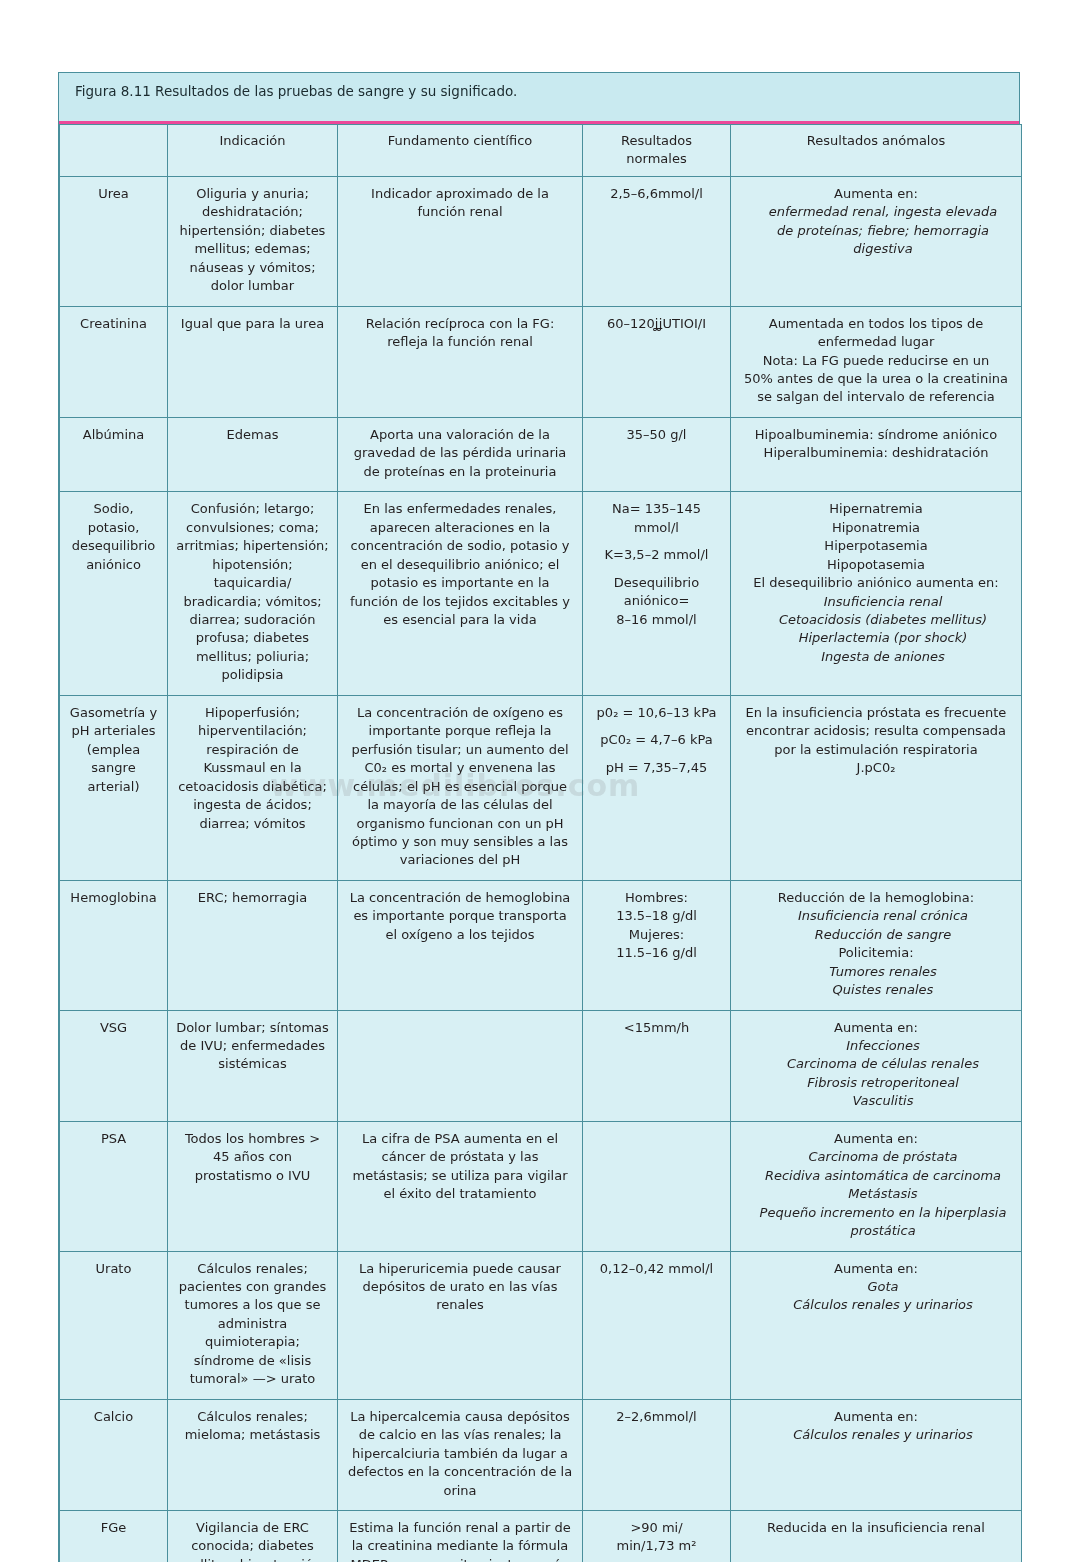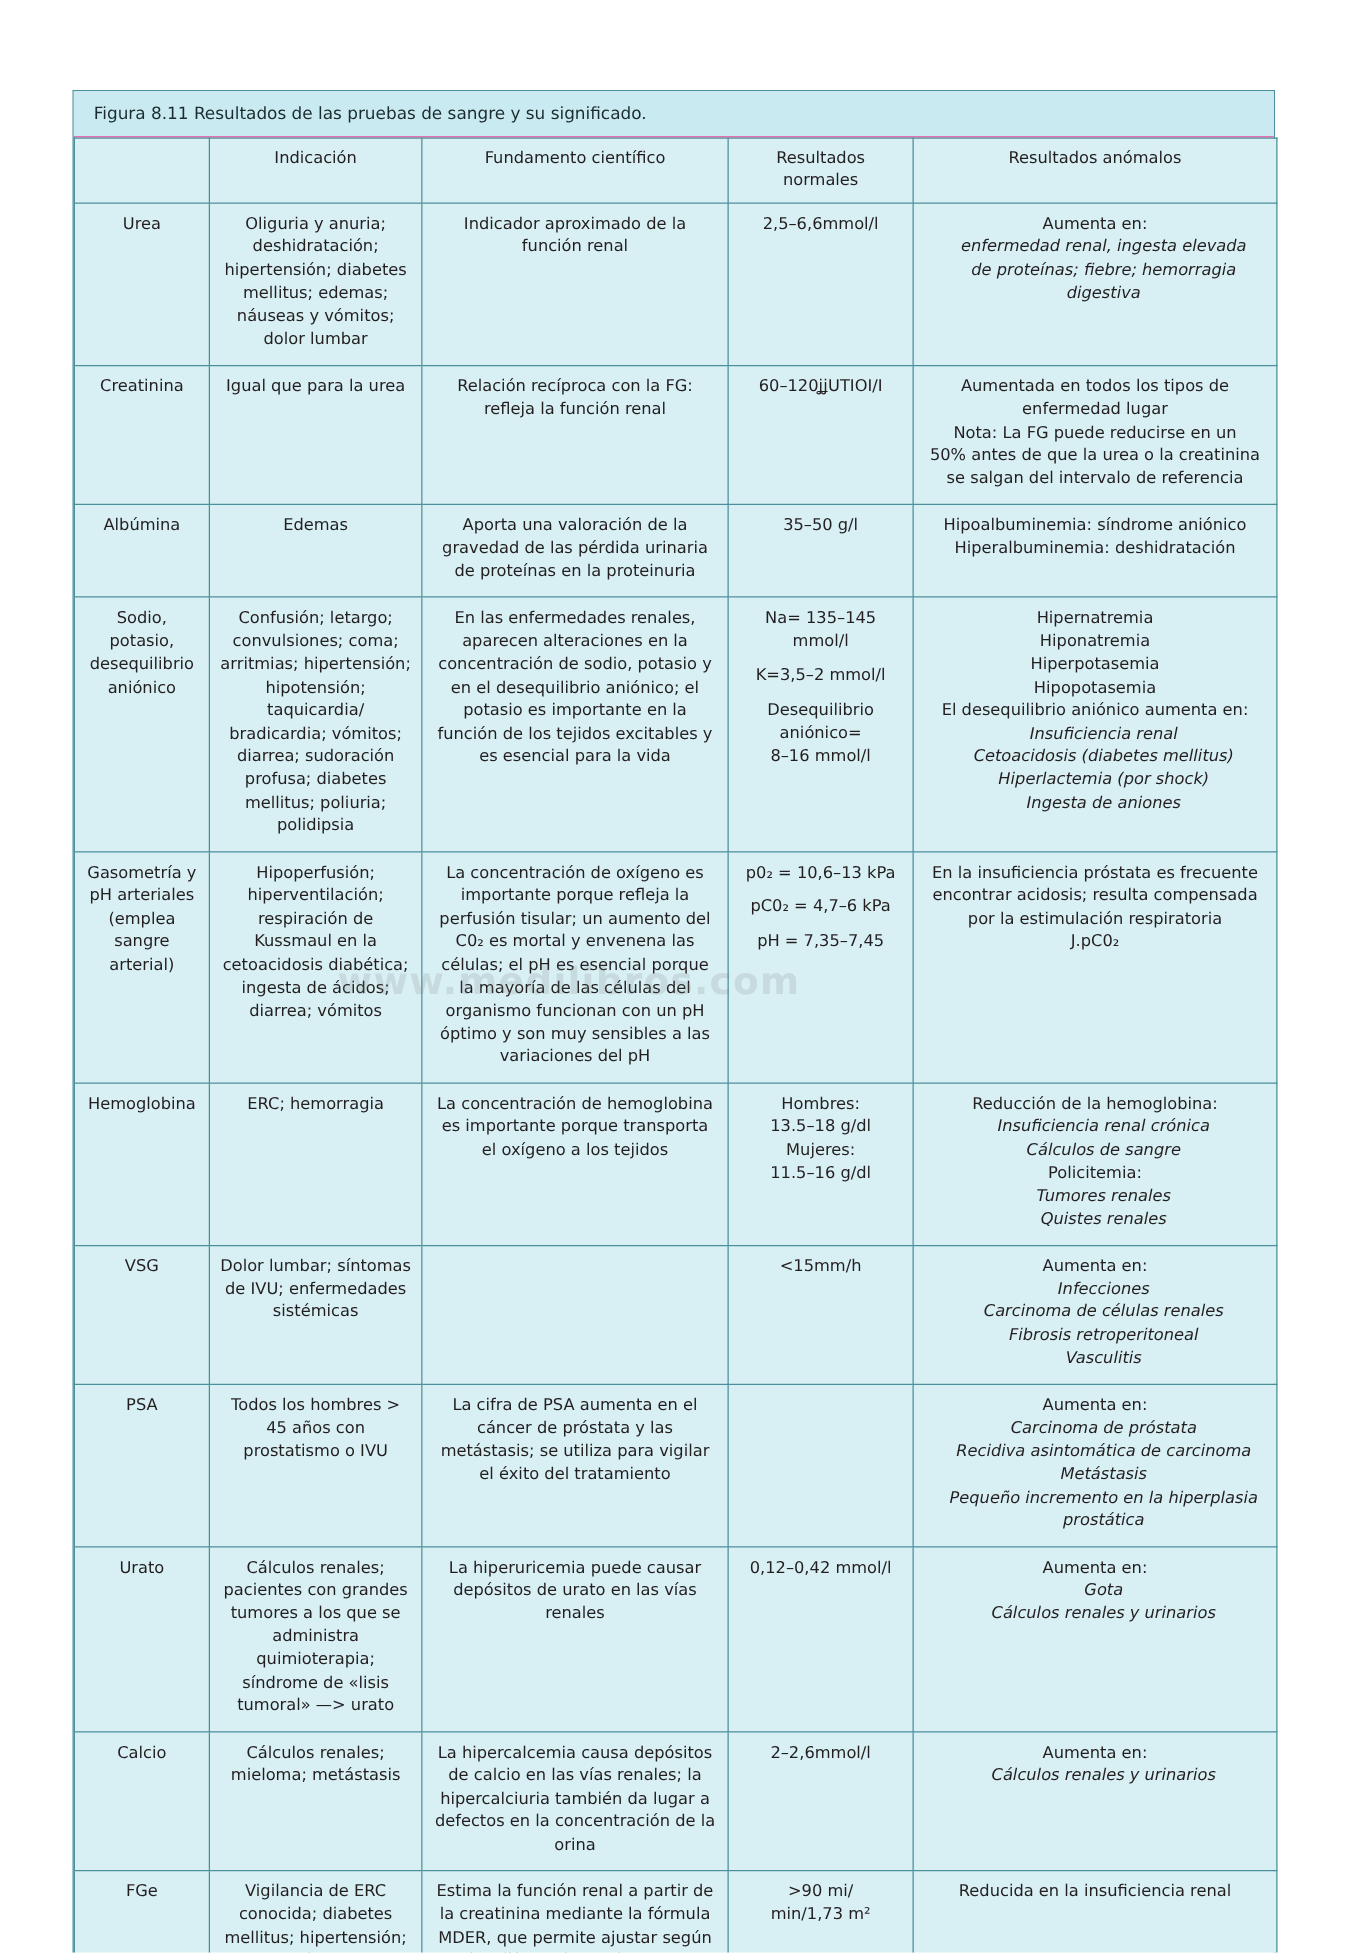--- a/index.html
+++ b/index.html
@@ -20,22 +20,22 @@
     left: 58px;
     top: 72px;
     width: 962px;
   }
   .figure-box {
     border: 1px solid #4a8f9c;
     background: #ffffff;
   }
   .figure-title {
     background: #c9eaf0;
-    border-bottom: 1px solid #ec4899;
-    padding: 10px 14px 10px 16px;
+    border-bottom: 3px solid #ec4899;
+    padding: 10px 14px 22px 16px;
     font-size: 13.5px;
     color: #1b2b2f;
   }
   table.blood {
     border-collapse: collapse;
     width: 100%;
     table-layout: fixed;
     font-size: 13px;
   }
   table.blood td, table.blood th {
@@ -185,21 +185,21 @@
             <td>La concentración de hemoglobina es importante porque transporta el oxígeno a los tejidos</td>
             <td>
               <span class="cell-line">Hombres:</span>
               <span class="cell-line">13.5–18        g/dl</span>
               <span class="cell-line">Mujeres:</span>
               <span class="cell-line">11.5–16        g/dl</span>
             </td>
             <td>
               <span class="cell-line">Reducción de la hemoglobina:</span>
               <span class="cell-line indent-1">Insuficiencia renal crónica</span>
-              <span class="cell-line indent-1">Cálculos de sangre</span>
+              <span class="cell-line indent-1">Reducción de sangre</span>
               <span class="cell-line">Policitemia:</span>
               <span class="cell-line indent-1">Tumores renales</span>
               <span class="cell-line indent-1">Quistes renales</span>
             </td>
           </tr>
           <tr>
             <td>VSG</td>
             <td>Dolor lumbar; síntomas de IVU; enfermedades sistémicas</td>
             <td></td>
             <td>&lt;15mm/h</td>

